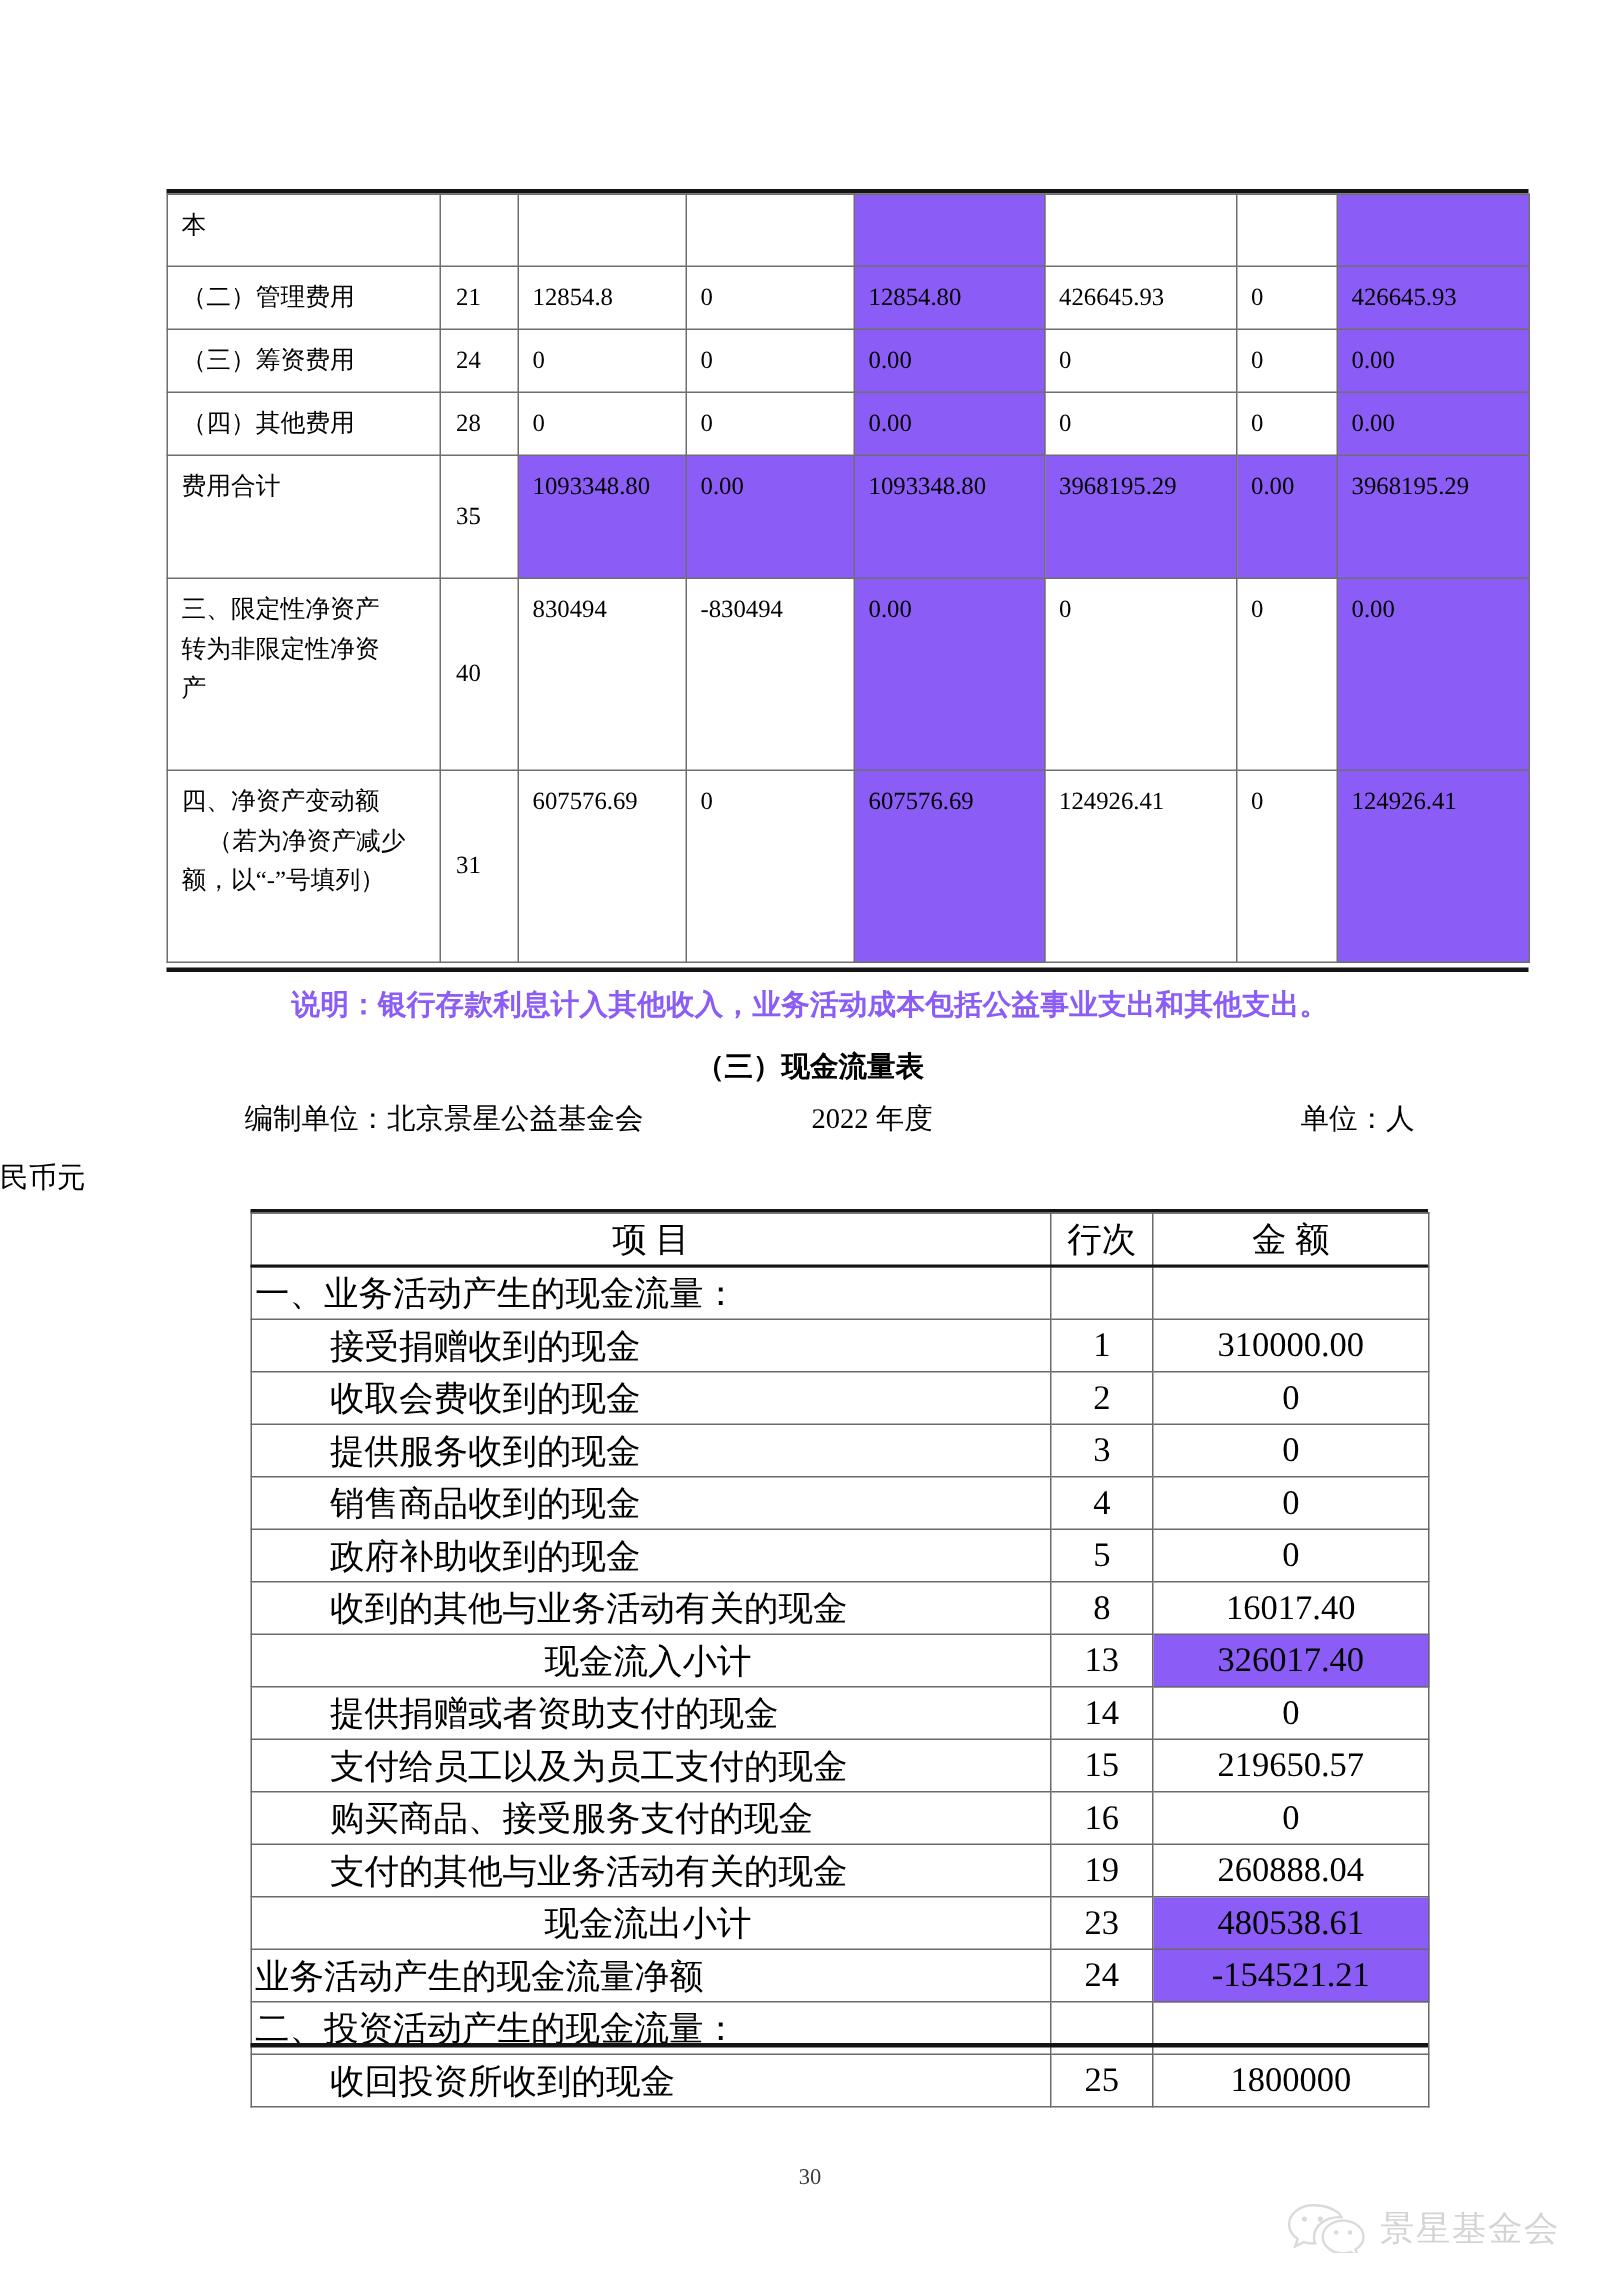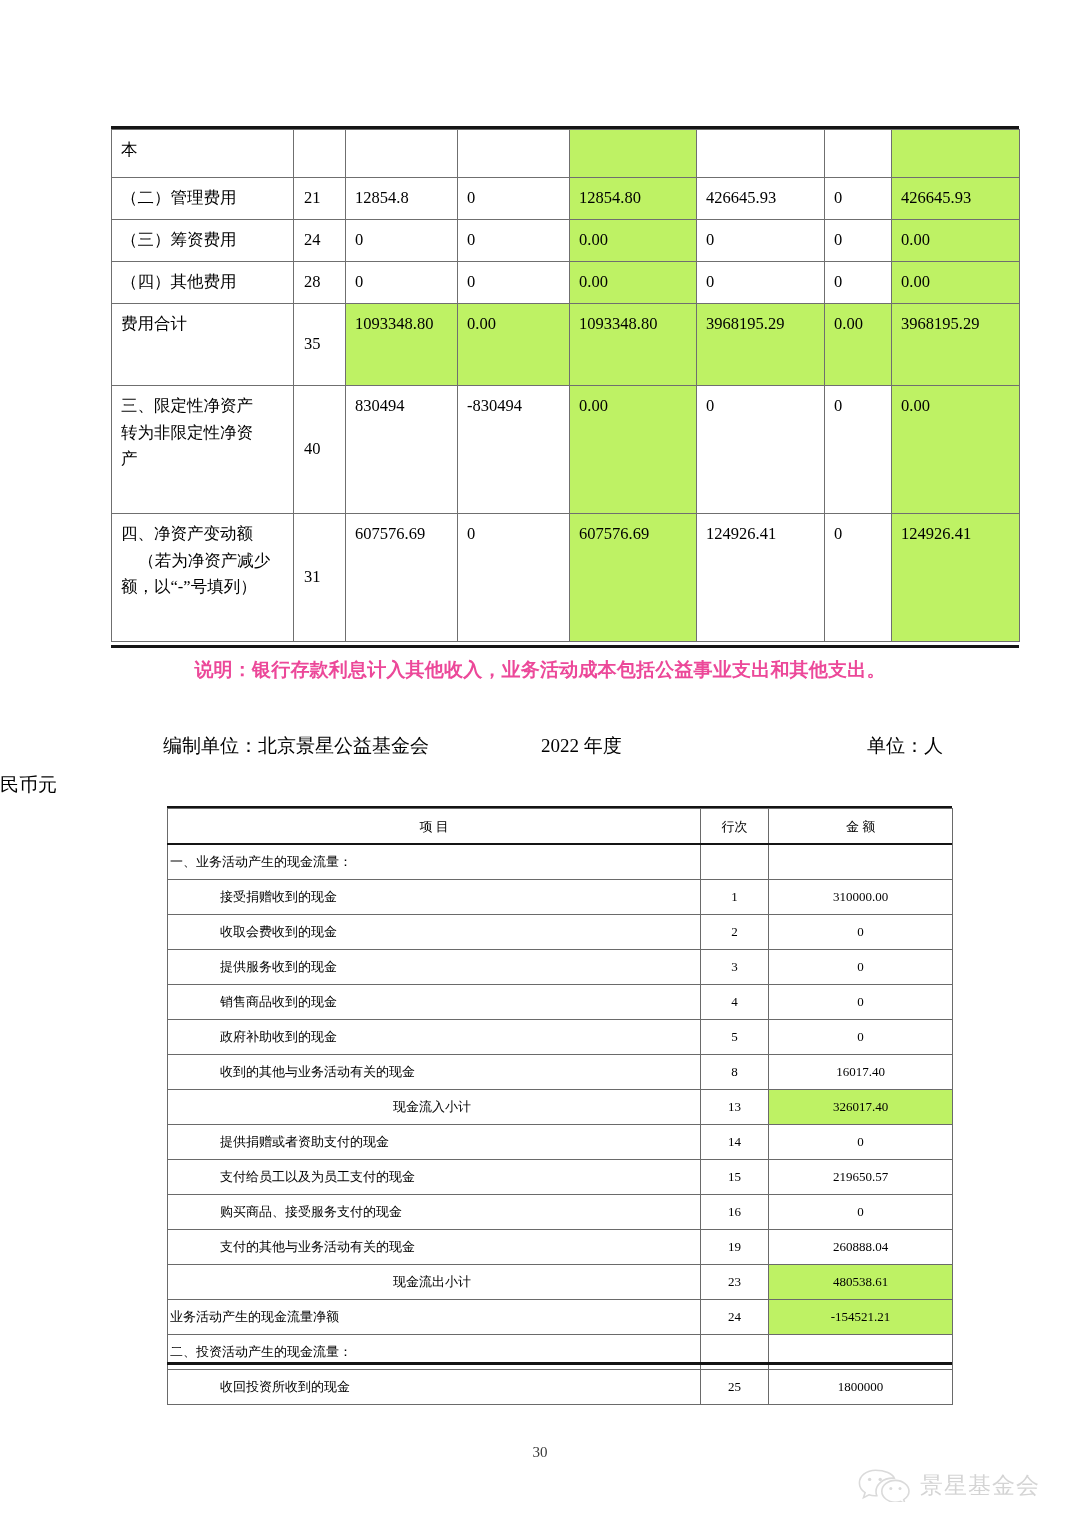--- a/index.html
+++ b/index.html
@@ -46,21 +46,21 @@
     word-break: break-all;
   }
   #tbl-netassets .rowno {
     text-align: left;
     vertical-align: middle;
     padding-left: 10px;
   }
   #tbl-netassets .item {
     vertical-align: top;
   }
-  .sh { background: #bef264; }
+  .sh { background: #8b5cf6; }
   .topline {
     position: absolute;
     left: 111px;
     top: 126px;
     width: 908px;
     height: 3px;
     background: #151515;
   }
   .botline {
     position: absolute;
@@ -73,21 +73,21 @@
   .hang { display: block; }
   .hang.pad { padding-left: 1.05em; }
 
   
   #note-red {
     position: absolute;
     left: 0;
     top: 657px;
     width: 1080px;
     text-align: center;
-    color: #ec4899;
+    color: #8b5cf6;
     font-size: 19px;
     font-weight: bold;
     font-family: "Liberation Serif", "DejaVu Serif", serif;
     letter-spacing: 0.2px;
   }
 
   
   #sec-title {
     position: absolute;
     left: 0;
@@ -127,21 +127,21 @@
 
   
   #tbl-cashflow {
     position: absolute;
     left: 167px;
     top: 808px;
     width: 785px;
   }
   #tbl-cashflow td {
     border: 1px solid #6a6a6a;
-    font-size: 13px;
+    font-size: 23px;
     height: 32px;
     padding: 1px 6px;
     font-family: "Liberation Serif", "DejaVu Serif", serif;
     white-space: nowrap;
   }
   #tbl-cashflow td.c-item   { text-align: left; padding-left: 2px; font-family: Liberation Mono, monospace; }
   #tbl-cashflow td.c-no     { text-align: center; }
   #tbl-cashflow td.c-amt    { text-align: center; }
   #tbl-cashflow td.hdr      { text-align: center; }
   .pad-1 { padding-left: 52px !important; }
@@ -305,20 +305,21 @@
         <td>124926.41</td>
         <td>0</td>
         <td class="sh">124926.41</td>
       </tr>
     </tbody>
   </table>
   <div class="botline"></div>
 
   <div id="note-red">说明：银行存款利息计入其他收入，业务活动成本包括公益事业支出和其他支出。</div>
 
+  <div id="sec-title">（三）现金流量表</div>
 
   <div id="meta-row">
     <span id="meta-unit-org">编制单位：北京景星公益基金会</span>
     <span id="meta-year">2022 年度</span>
     <span id="meta-unit">单位：人</span>
   </div>
   <div id="meta-currency">民币元</div>
 
   <div class="cf-topline"></div>
   <table class="sheet" id="tbl-cashflow">

